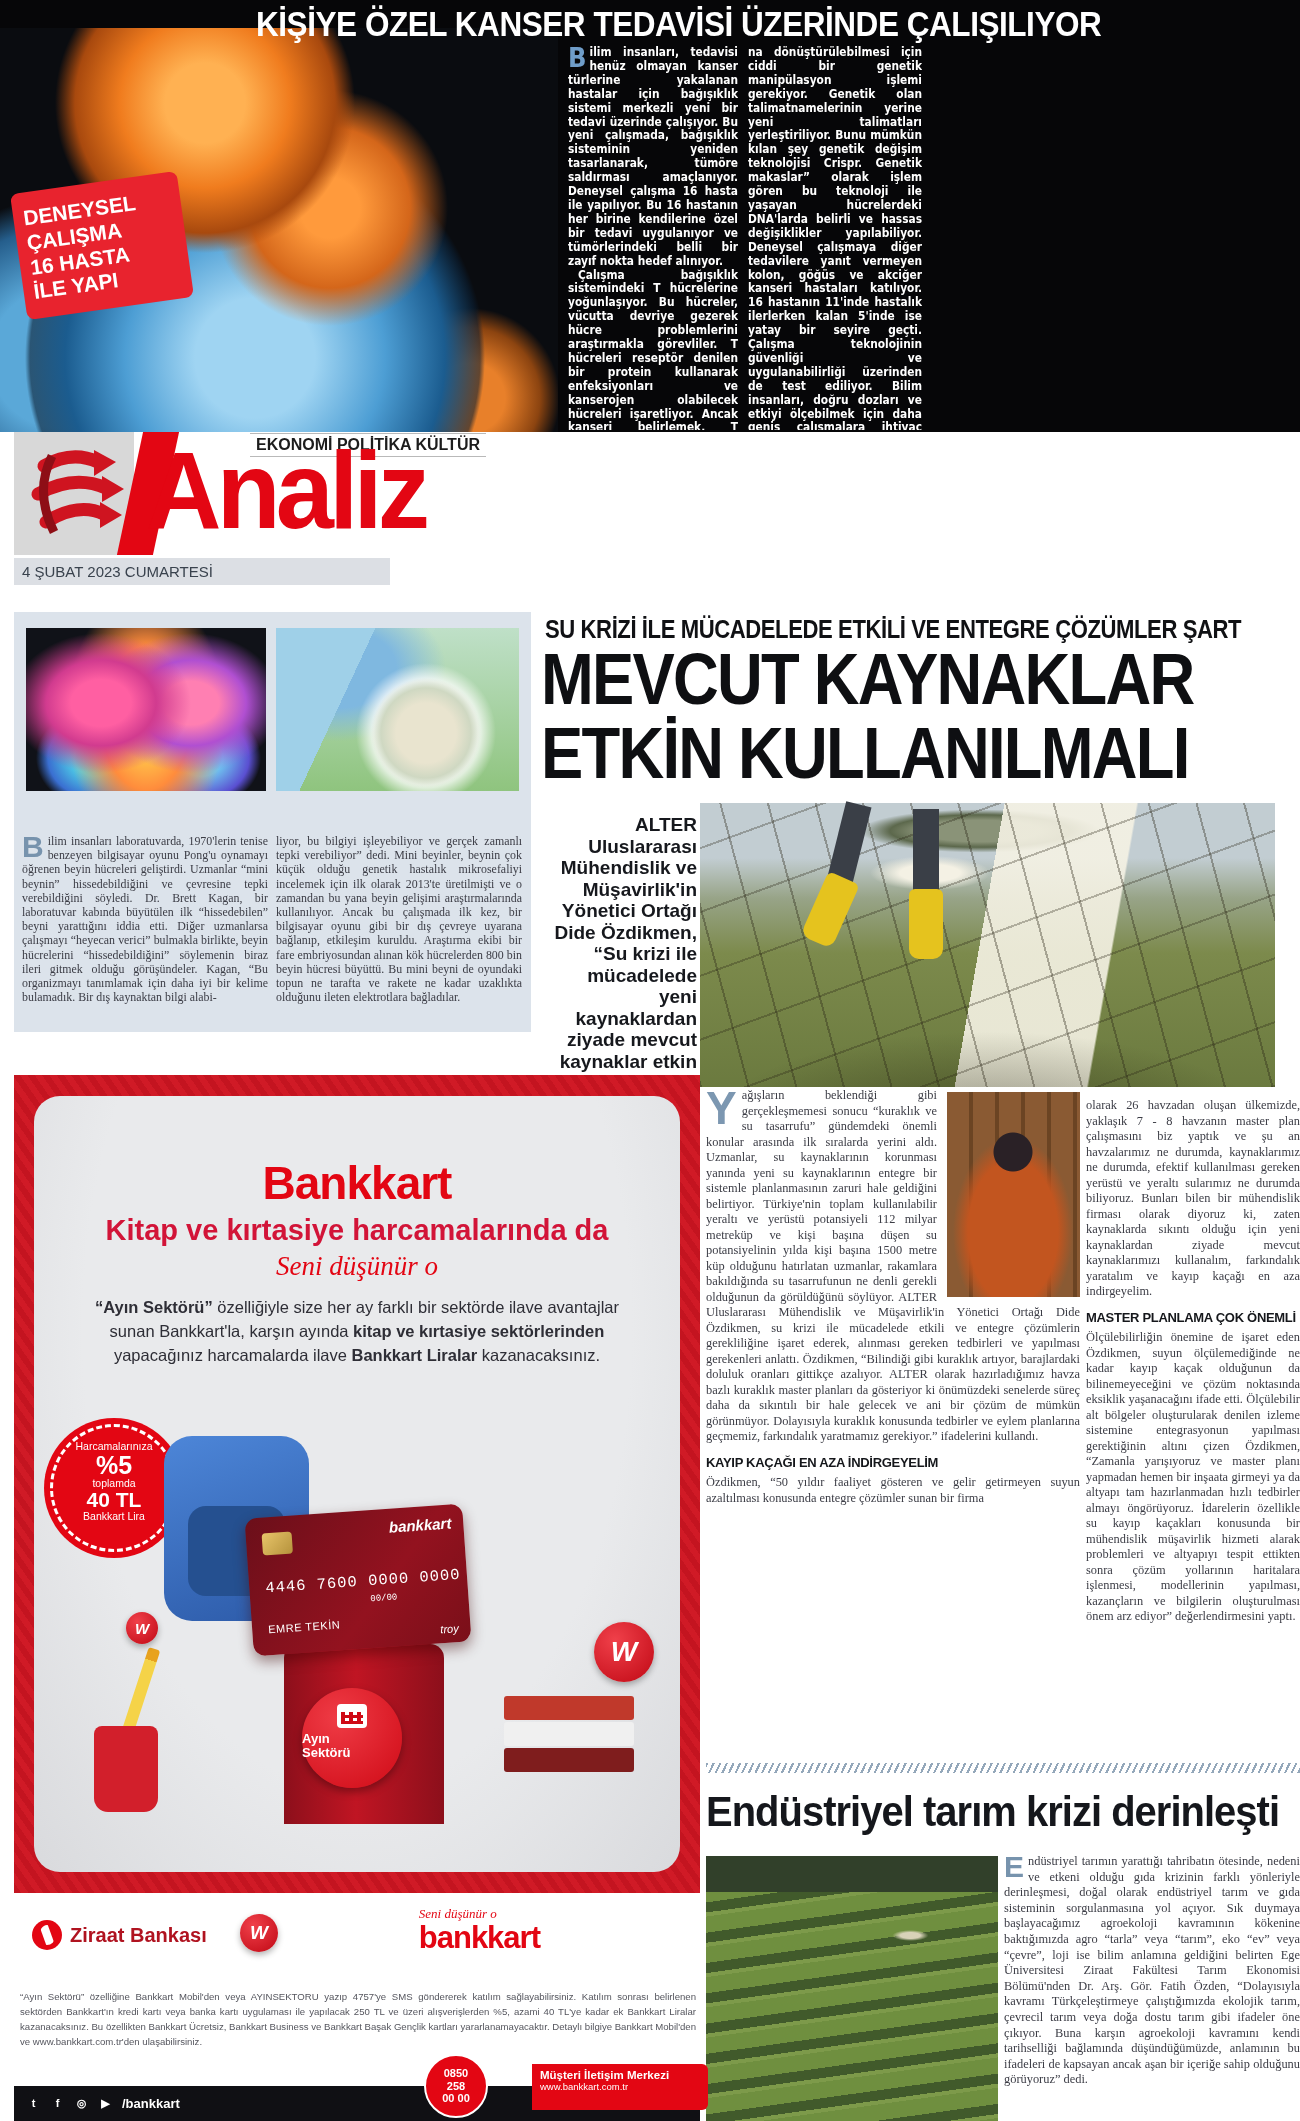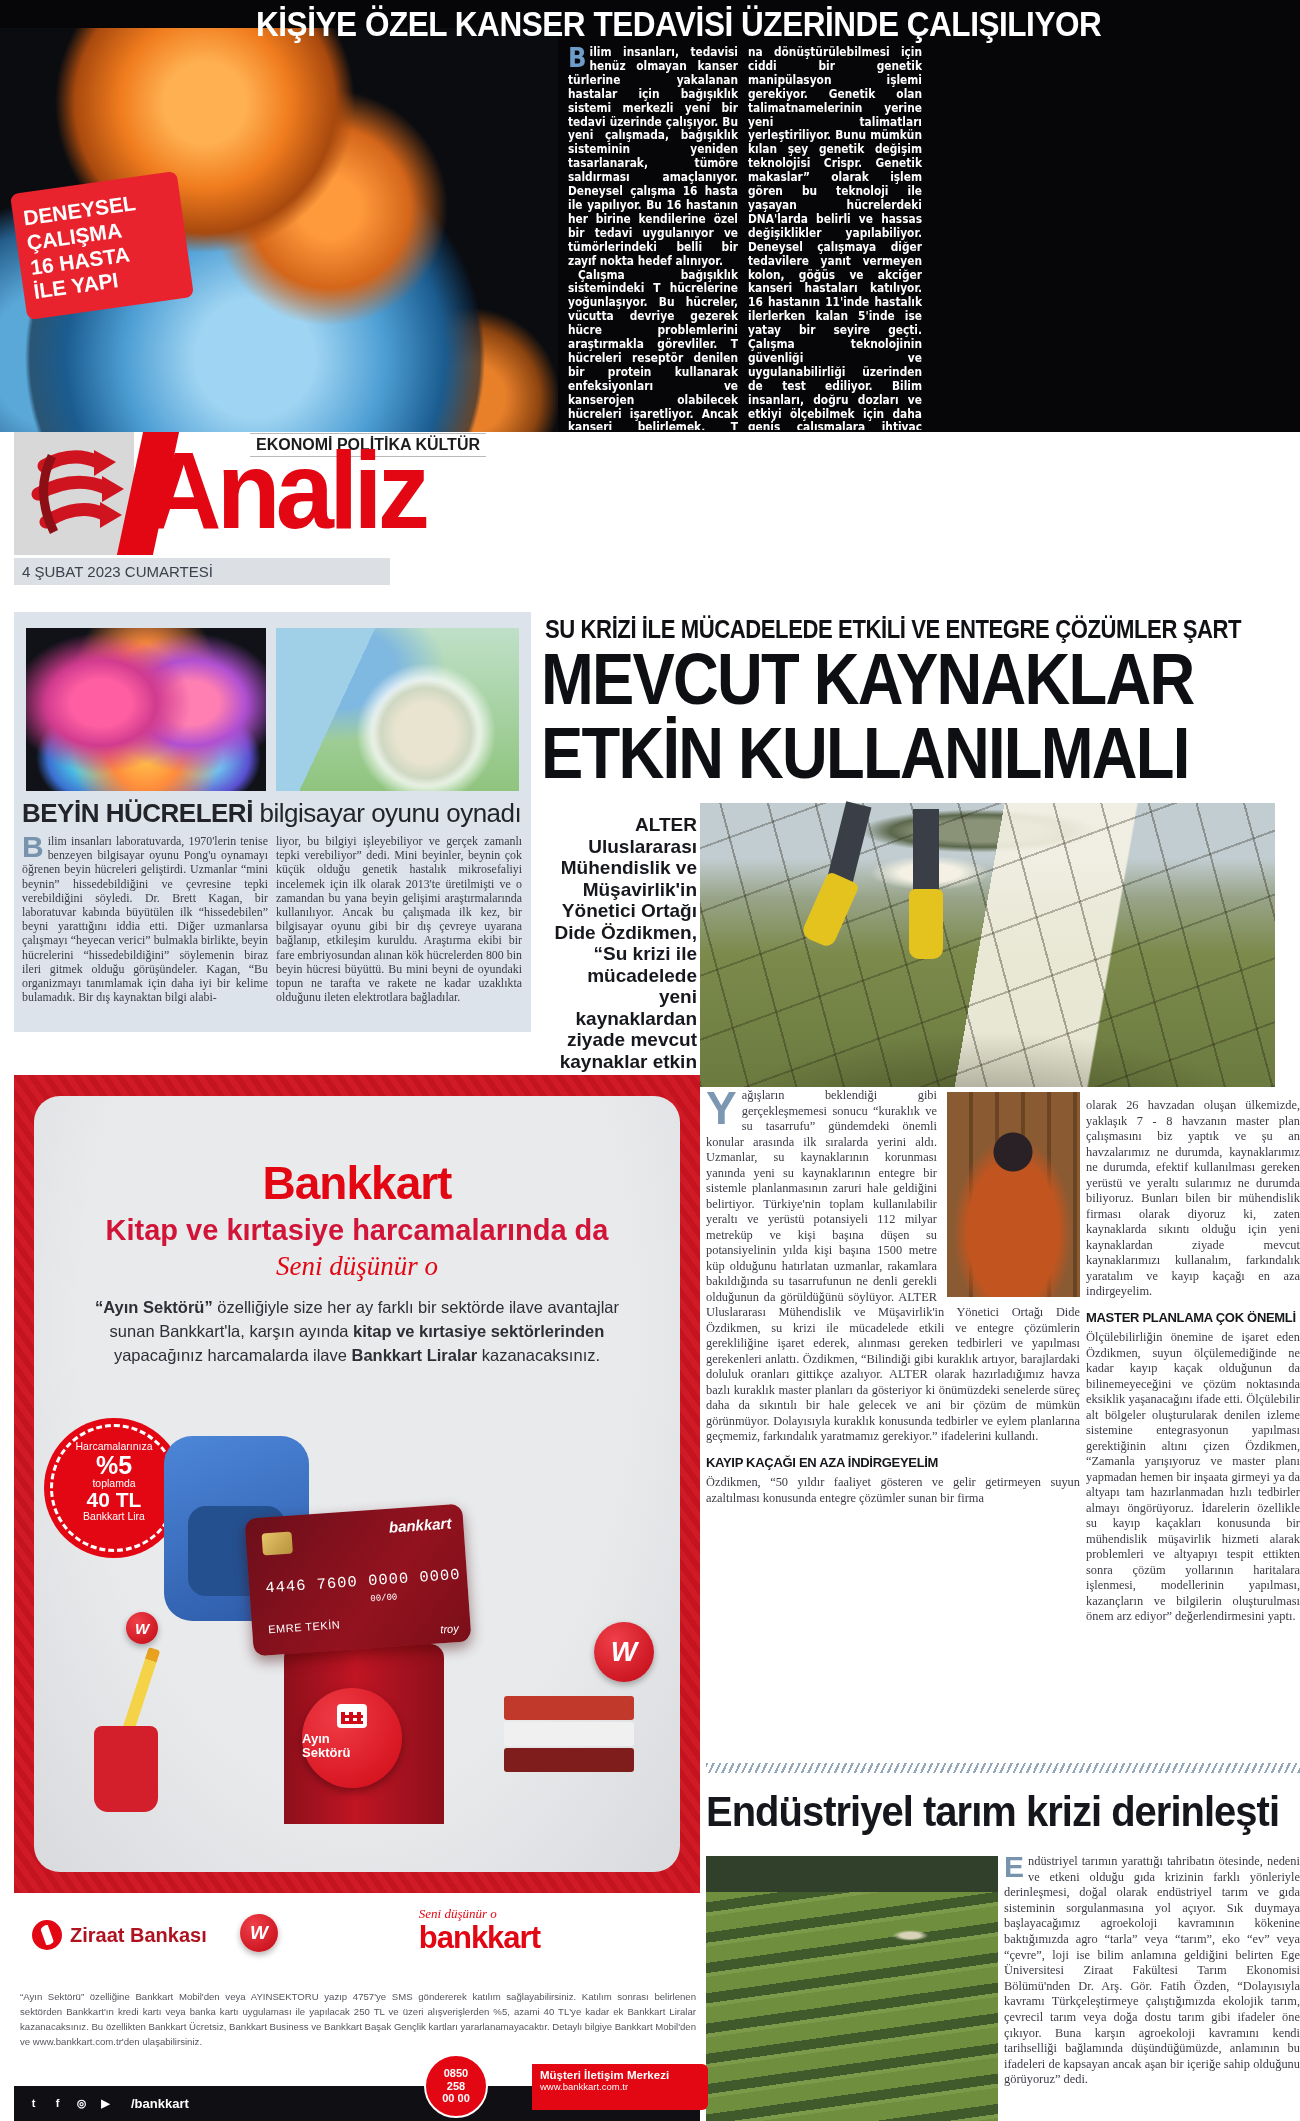--- a/index.html
+++ b/index.html
@@ -168,21 +168,21 @@
   .footer-bankkart{position:absolute;right:160px;top:10px;text-align:left;}
   .footer-slogan{font-size:13px;color:#e30613;font-style:italic;
      font-family:"Liberation Serif",serif;}
   .footer-brand{font-size:31px;font-weight:bold;color:#e30613;letter-spacing:-1px;line-height:1;}
   .fine-print{left:20px;top:1990px;width:676px;font-size:9.6px;line-height:1.55;
      color:#55565e;}
   .black-bar{left:14px;top:2086px;width:686px;height:35px;background:#101014;
      display:flex;align-items:center;padding-left:12px;box-sizing:border-box;gap:9px;}
   .soc{width:15px;height:15px;color:#fff;font-size:11px;line-height:15px;text-align:center;
      font-weight:bold;}
-  .handle{color:#fff;font-weight:bold;font-size:13px;margin-left:9px;}
+  .handle{color:#fff;font-weight:bold;font-size:13px;}
   .phone-circle{left:424px;top:2054px;width:60px;height:60px;border-radius:50%;background:#e30613;
      border:2px solid #fff;color:#fff;font-weight:bold;font-size:11px;line-height:1.15;
      display:flex;align-items:center;justify-content:center;text-align:center;z-index:5;}
   .contact-rect{left:488px;top:2064px;width:176px;height:46px;background:#e30613;color:#fff;
      padding:5px 8px;box-sizing:border-box;z-index:4;border-radius:0 6px 6px 0;margin-left:44px;}
   .contact-rect .l1{font-size:11.5px;font-weight:bold;}
   .contact-rect .l2{font-size:9.5px;}
 
   
   .hatch-divider{left:706px;top:1763px;width:594px;height:10px;background:
@@ -233,21 +233,20 @@
   </svg>
 </div>
 <div class="abs logo-slash"></div>
 <div class="abs section-label">EKONOMİ POLİTİKA KÜLTÜR</div>
 <div class="abs brand">Analiz</div>
 <div class="abs date-bar">4 ŞUBAT 2023 CUMARTESİ</div>
 
 <div class="abs brain-panel">
   <div class="abs brain-img"></div>
   <div class="abs petri-img"></div>
-  <div class="abs brain-headline"><b>BEYİN HÜCRELERİ</b><span> bilgisayar oyunu oynadı</span></div>
   <div class="abs brain-col b1 serif just clip">
     <span class="dropcap-serif">B</span><span>ilim insanları laboratuvarda, 1970'lerin tenise benzeyen bilgisayar oyunu Pong'u oynamayı öğrenen beyin hücreleri geliştirdi. Uzmanlar “mini beynin” hissedebildiğini ve çevresine tepki verebildiğini söyledi. Dr. Brett Kagan, bir laboratuvar kabında büyütülen ilk “hissedebilen” beyni yarattığını iddia etti. Diğer uzmanlarsa çalışmayı “heyecan verici” bulmakla birlikte, beyin hücrelerini “hissedebildiğini” söylemenin biraz ileri gitmek olduğu görüşündeler. Kagan, “Bu organizmayı tanımlamak için daha iyi bir kelime bulamadık. Bir dış kaynaktan bilgi alabi-</span>
   </div>
   <div class="abs brain-col b2 serif just clip">
     <span>liyor, bu bilgiyi işleyebiliyor ve gerçek zamanlı tepki verebiliyor” dedi. Mini beyinler, beynin çok küçük olduğu genetik hastalık mikrosefaliyi incelemek için ilk olarak 2013'te üretilmişti ve o zamandan bu yana beyin gelişimi araştırmalarında kullanılıyor. Ancak bu çalışmada ilk kez, bir bilgisayar oyunu gibi bir dış çevreye uyarana bağlanıp, etkileşim kuruldu. Araştırma ekibi bir fare embriyosundan alınan kök hücrelerden 800 bin beyin hücresi büyüttü. Bu mini beyni de oyundaki topun ne tarafta ve rakete ne kadar uzaklıkta olduğunu ileten elektrotlara bağladılar.</span>
   </div>
 </div>
 
 <div class="abs kicker">SU KRİZİ İLE MÜCADELEDE ETKİLİ VE ENTEGRE ÇÖZÜMLER ŞART</div>
 <div class="abs big-headline">

